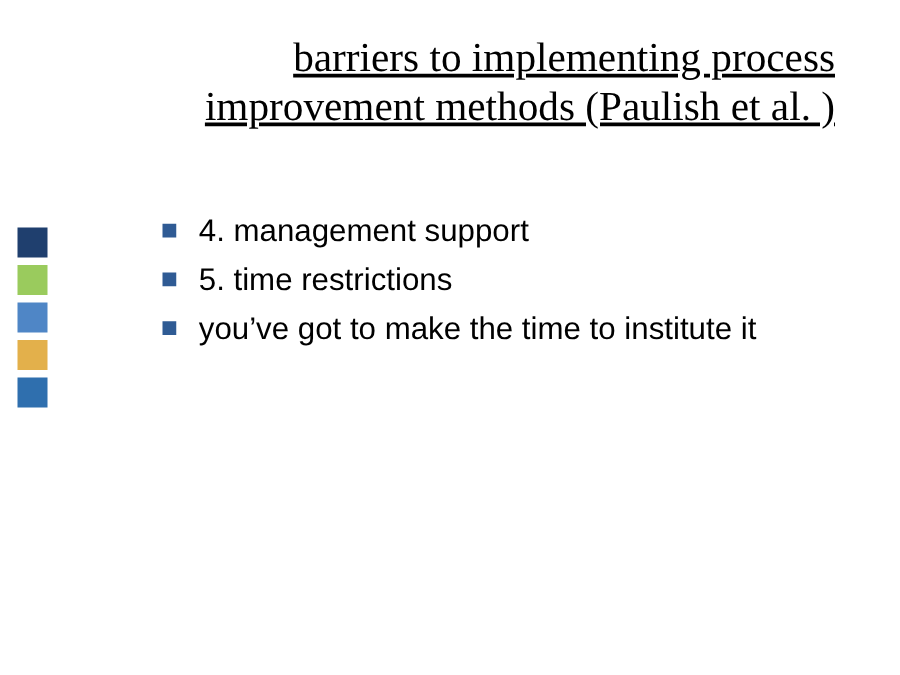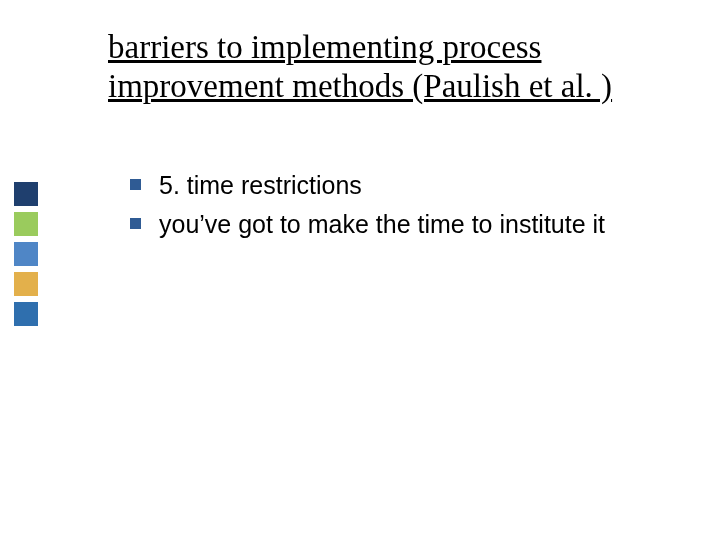--- a/index.html
+++ b/index.html
@@ -30,20 +30,21 @@
   .title {
     position: absolute;
     left: 108px;
     top: 28px;
     width: 560px;
     font-size: 33px;
     line-height: 1.18;
     color: #000;
     text-decoration: underline;
     font-weight: 400;
+    text-align: right;
   }
   .body {
     position: absolute;
     left: 130px;
     top: 168px;
     width: 560px;
     font-family: Arial, Helvetica, sans-serif;
     font-size: 25px;
     line-height: 1.4;
     color: #000;
@@ -76,20 +77,24 @@
     <div class="swatch" style="background:#4f86c6"></div>
     <div class="swatch" style="background:#e3b04b"></div>
     <div class="swatch" style="background:#2f6fae"></div>
   </div>
 
   <div class="title">barriers to implementing process improvement methods (Paulish et al. )</div>
 
   <div class="body">
     <div class="item">
       <div class="bullet" style="background: rgb(47, 91, 148);"></div>
+      <div class="text">4.  management support</div>
+    </div>
+    <div class="item">
+      <div class="bullet" style="background: rgb(47, 91, 148);"></div>
       <div class="text">5.  time restrictions</div>
     </div>
     <div class="item">
       <div class="bullet" style="background: rgb(47, 91, 148);"></div>
       <div class="text">you’ve got to make the time to institute it</div>
     </div>
   </div>
 
 </div>
 

